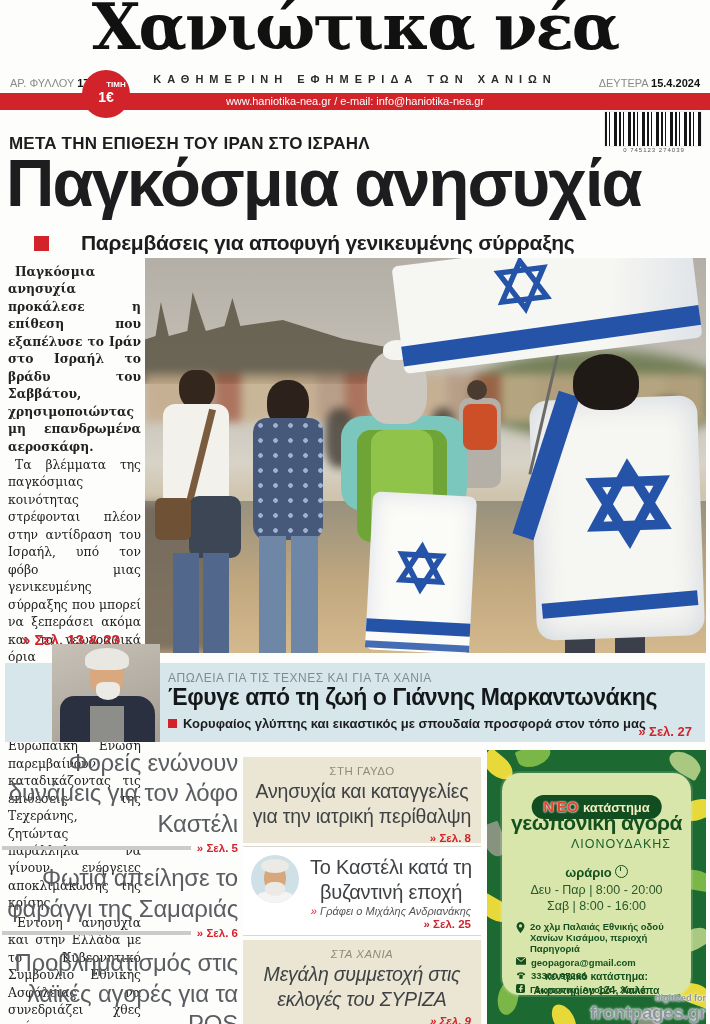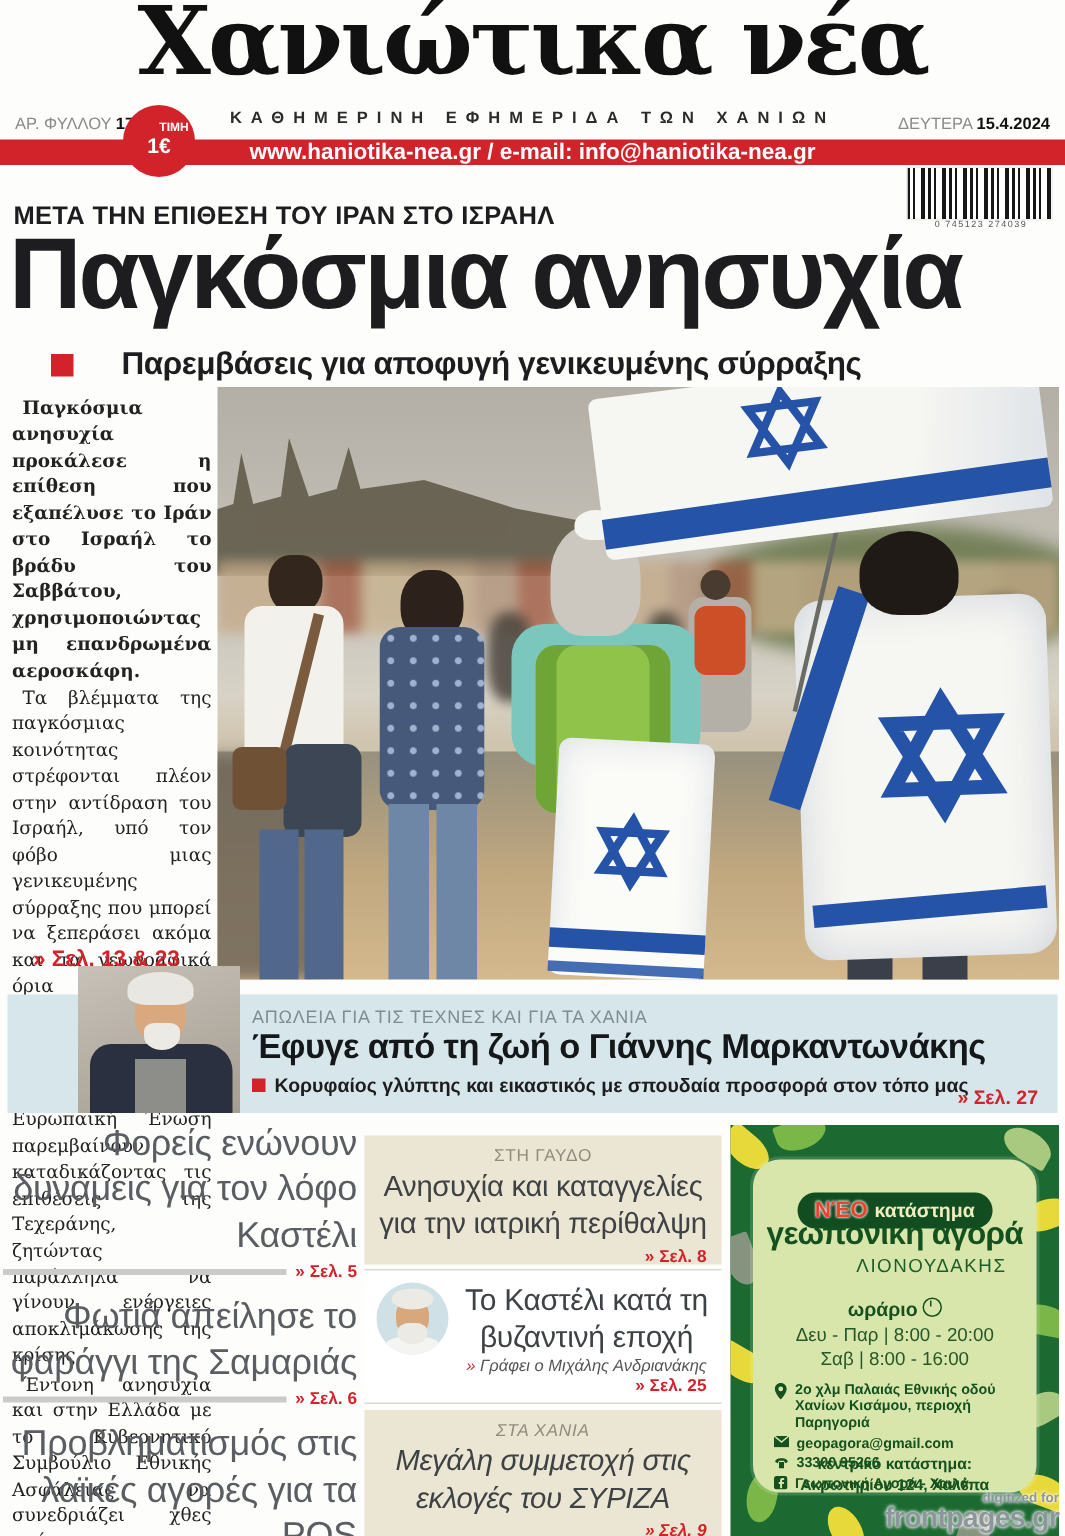--- a/index.html
+++ b/index.html
@@ -11,21 +11,21 @@
   .mast-title{left:0;top:-10px;width:710px;text-align:center;
     font-family:"DejaVu Serif","Liberation Serif",serif;font-weight:700;
     font-size:63px;letter-spacing:-2px;color:#111;}
   .mast-sub{left:0;top:73px;width:710px;text-align:center;font-size:11px;font-weight:700;
     letter-spacing:6px;color:#2b2b2b;}
   .issue{left:10px;top:77px;font-size:11px;color:#8a8a8a;font-weight:400;}
   .issue b{color:#111;}
   .mdate{right:10px;top:77px;font-size:11px;color:#8a8a8a;}
   .mdate b{color:#111;}
   .redbar{left:0;top:93px;width:710px;height:17px;background:#d2232a;color:#fff;
-    font-size:15px;font-weight:700;text-align:center;line-height:17px;}
+    font-size:11px;font-weight:400;text-align:center;line-height:17px;}
   .price{left:82px;top:70px;width:48px;height:48px;border-radius:50%;background:#d2232a;
     color:#fff;text-align:center;z-index:5;}
   .price .pl{font-size:8px;font-weight:700;margin-top:10px;margin-left:20px;}
   .price .pv{font-size:14px;font-weight:700;}
   .barcode{right:8px;top:111px;width:96px;height:34px;background:
     repeating-linear-gradient(90deg,#161616 0 2px,#fff 2px 4px,#161616 4px 5px,#fff 5px 9px,
     #161616 9px 12px,#fff 12px 14px);border:1px solid #eee;}
   .barcode-num{right:8px;top:147px;width:96px;text-align:center;font-size:6px;color:#555;letter-spacing:1px;}
 
   

